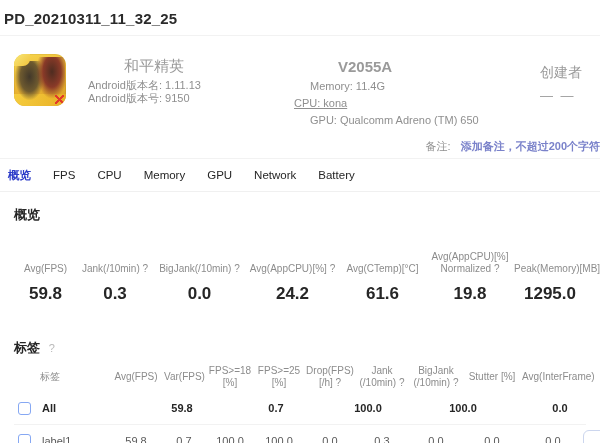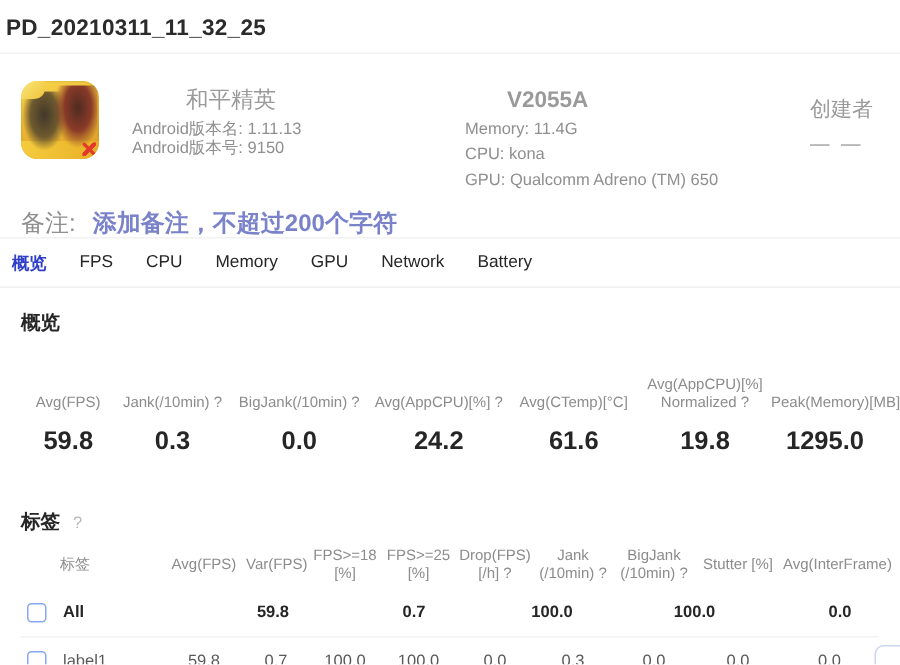--- a/index.html
+++ b/index.html
@@ -31,26 +31,26 @@
   .ic-x { position:absolute; right:4%; bottom:4%; width:18%; height:18%;
     background:
       linear-gradient(45deg, rgba(0,0,0,0) 40%, #e23a2a 40% 60%, rgba(0,0,0,0) 60%),
       linear-gradient(-45deg, rgba(0,0,0,0) 40%, #e23a2a 40% 60%, rgba(0,0,0,0) 60%); }
   .app-name { position:absolute; left:76px; top:21px; font-size:15px; font-weight:400; color:#9a9a9a;margin-left:48px; }
   .app-line1 { position:absolute; left:88px; top:42px; font-size:11px; color:#8f8f8f; }
   .app-line2 { position:absolute; left:88px; top:55px; font-size:11px; color:#8f8f8f; }
   .app-pkg   { position:absolute; left:70px; top:70px; font-size:11.5px; color:#8f8f8f; }
   .dev-model { position:absolute; left:310px; top:22px; font-size:15px; font-weight:700; color:#9a9a9a;margin-left:28px; }
   .dev-mem   { position:absolute; left:310px; top:44px; font-size:11px; color:#8f8f8f; }
-  .dev-cpu   { position:absolute; left:310px; top:61px; font-size:11px; color:#8f8f8f; }
+  .dev-cpu   { position:absolute; left:294px; top:61px; font-size:11px; color:#8f8f8f;text-decoration:underline; }
   .dev-gpu   { position:absolute; left:310px; top:78px; font-size:11px; color:#8f8f8f; }
   .creator-label { position:absolute; left:540px; top:28px; font-size:14px; color:#9a9a9a; }
   .creator-value { position:absolute; left:540px; top:52px; font-size:13px; color:#9a9a9a; letter-spacing:2px; }
   
-  .note-row { height:27px; padding:7px 0 0 14px; font-size:16px; border-bottom:1px solid #f2f2f2; }
+  .note-row { height:27px; padding:7px 0 0 14px; font-size:11px; border-bottom:1px solid #f2f2f2;text-align:right; }
   .note-label { color:#8f8f8f; }
   .note-link { color:#7a82ca; font-weight:700; margin-left:7px; cursor:pointer; }
   
   .tabs { display:flex; align-items:center; gap:22px; height:33px; padding-left:8px;
     border-bottom:1px solid #f0f0f0; font-size:11.5px; color:#262626; }
   .tab { cursor:pointer; }
   .tab.active { color:#2f3ec9; font-weight:700; }
   
   .section-heading { margin:14px 0 0 14px; font-size:13px; font-weight:700; color:#262626; }
   .metrics { display:grid; grid-template-columns:63px 76px 93px 93px 87px 88px 72px;

